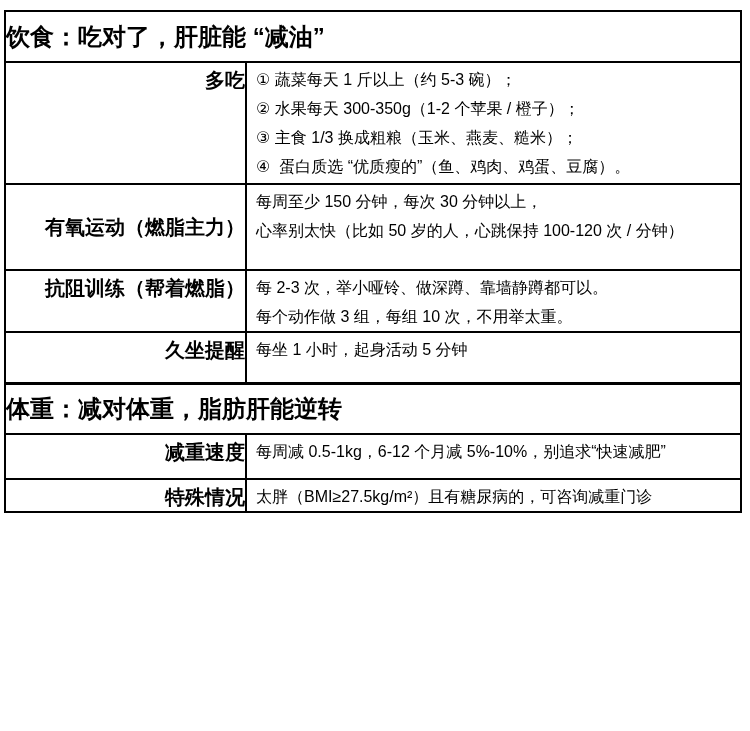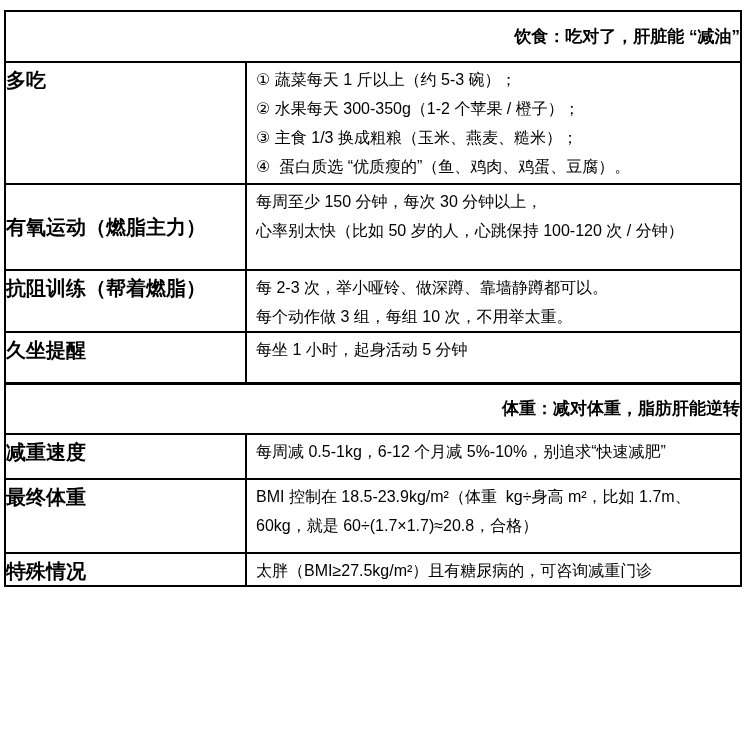--- a/index.html
+++ b/index.html
@@ -14,31 +14,31 @@
     left: 4px; top: 10px;
     width: 736px;
     border-collapse: collapse;
     table-layout: fixed;
     border: 2px solid #000;
   }
   col.c-label { width: 241px; }
   col.c-content { width: 495px; }
   td { border: 2px solid #000; overflow: hidden; }
   td.section-title {
-    font-size: 17px;
+    font-size: 24px;
     font-weight: bold;
-    text-align: right;
+    text-align: left;
     vertical-align: middle;
     white-space: pre-wrap;
   }
   td.bt3 { border-top: 3px solid #000; }
   td.label {
     font-size: 20px;
     font-weight: bold;
-    text-align: left;
+    text-align: right;
     vertical-align: top;
     padding-top: 4px;
     line-height: 27px;
     white-space: pre-wrap;
   }
   td.label.vmid { vertical-align: middle; padding-top: 0; }
   td.content {
     font-size: 16px;
     line-height: 29px;
     vertical-align: top;
@@ -111,26 +111,20 @@
     <td class="section-title bt3" colspan="2">体重：减对体重，脂肪肝能逆转</td>
   </tr>
 
   <tr class="r-jianzhong">
     <td class="label">减重速度</td>
     <td class="content">
       <div class="line">每周减 0.5-1kg，6-12 个月减 5%-10%，别追求“快速减肥”</div>
     </td>
   </tr>
 
-  <tr class="r-zuizhong">
-    <td class="label">最终体重</td>
-    <td class="content">
-      <div class="line">BMI 控制在 18.5-23.9kg/m²（体重  kg÷身高 m²，比如 1.7m、60kg，就是 60÷(1.7×1.7)≈20.8，合格）</div>
-    </td>
-  </tr>
 
   <tr class="r-teshu">
     <td class="label">特殊情况</td>
     <td class="content">
       <div class="line">太胖（BMI≥27.5kg/m²）且有糖尿病的，可咨询减重门诊</div>
     </td>
   </tr>
 </tbody>
   </table>
 

